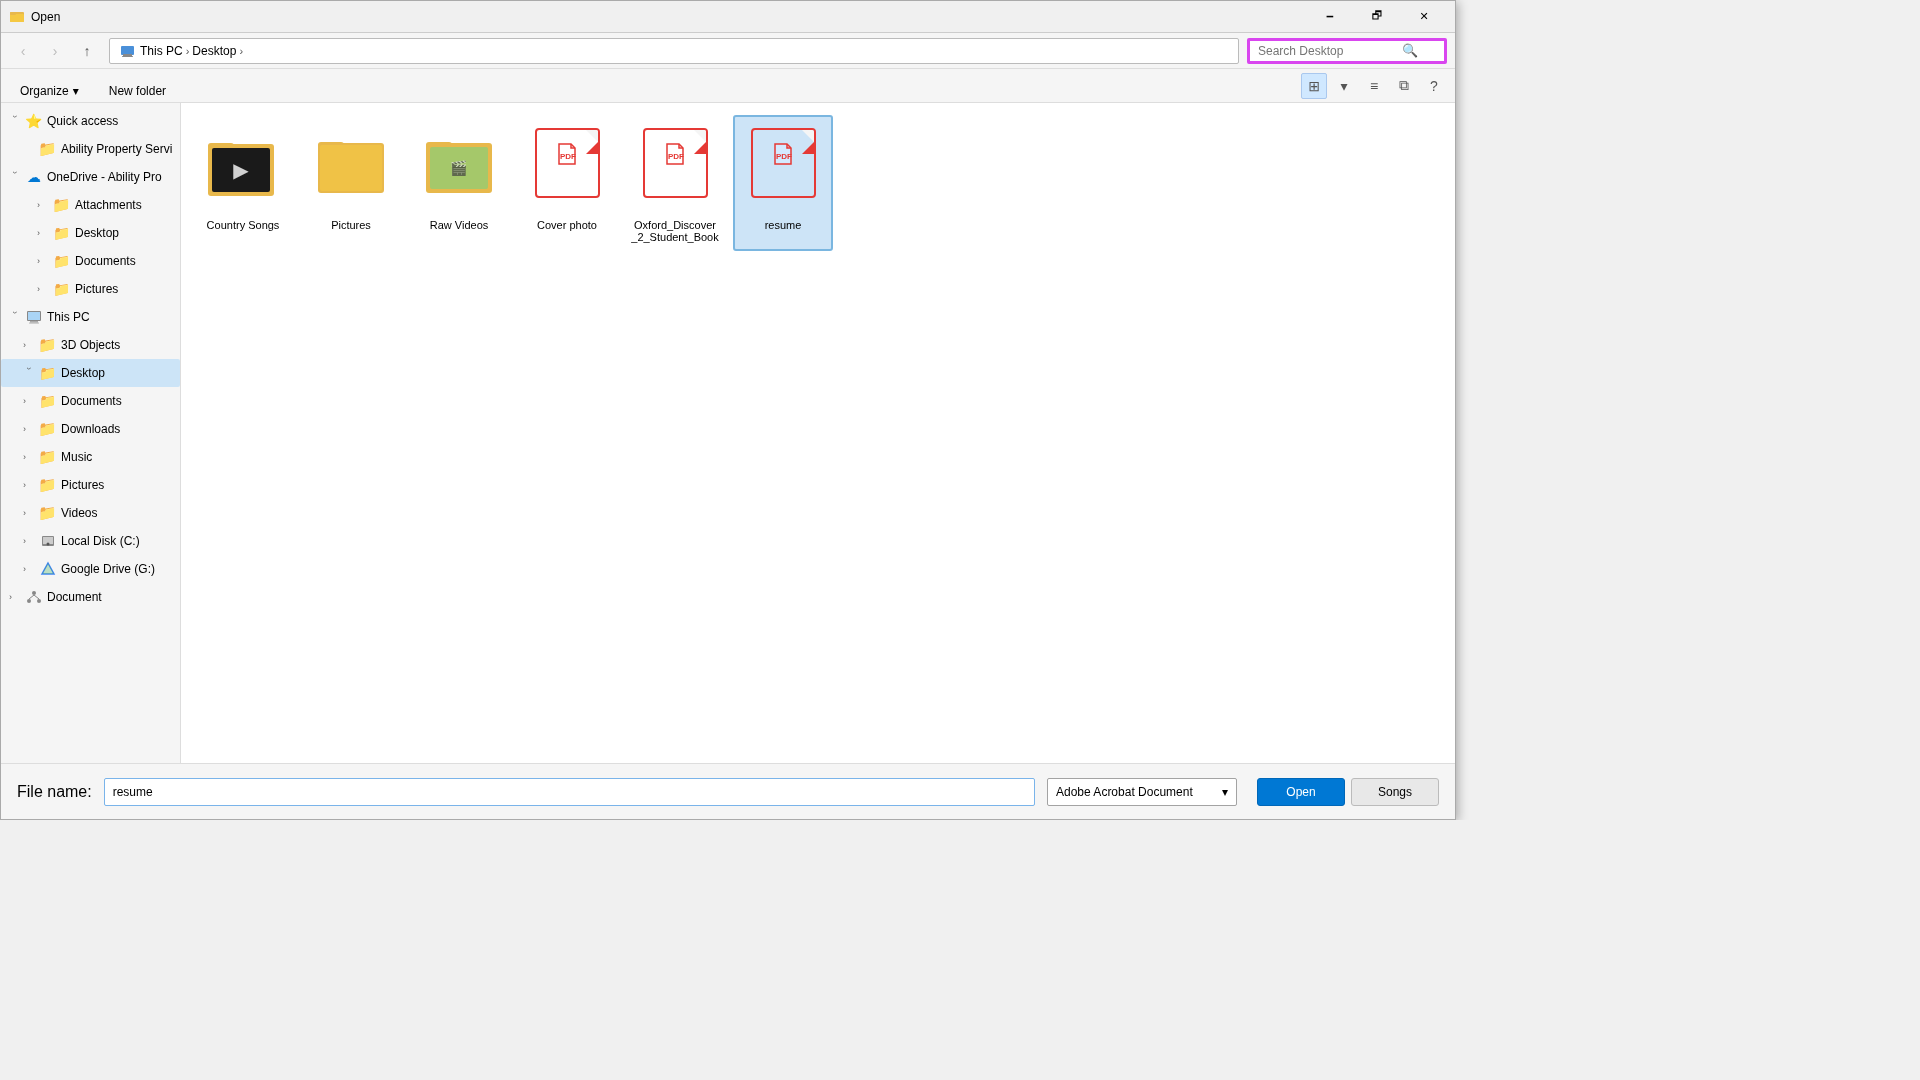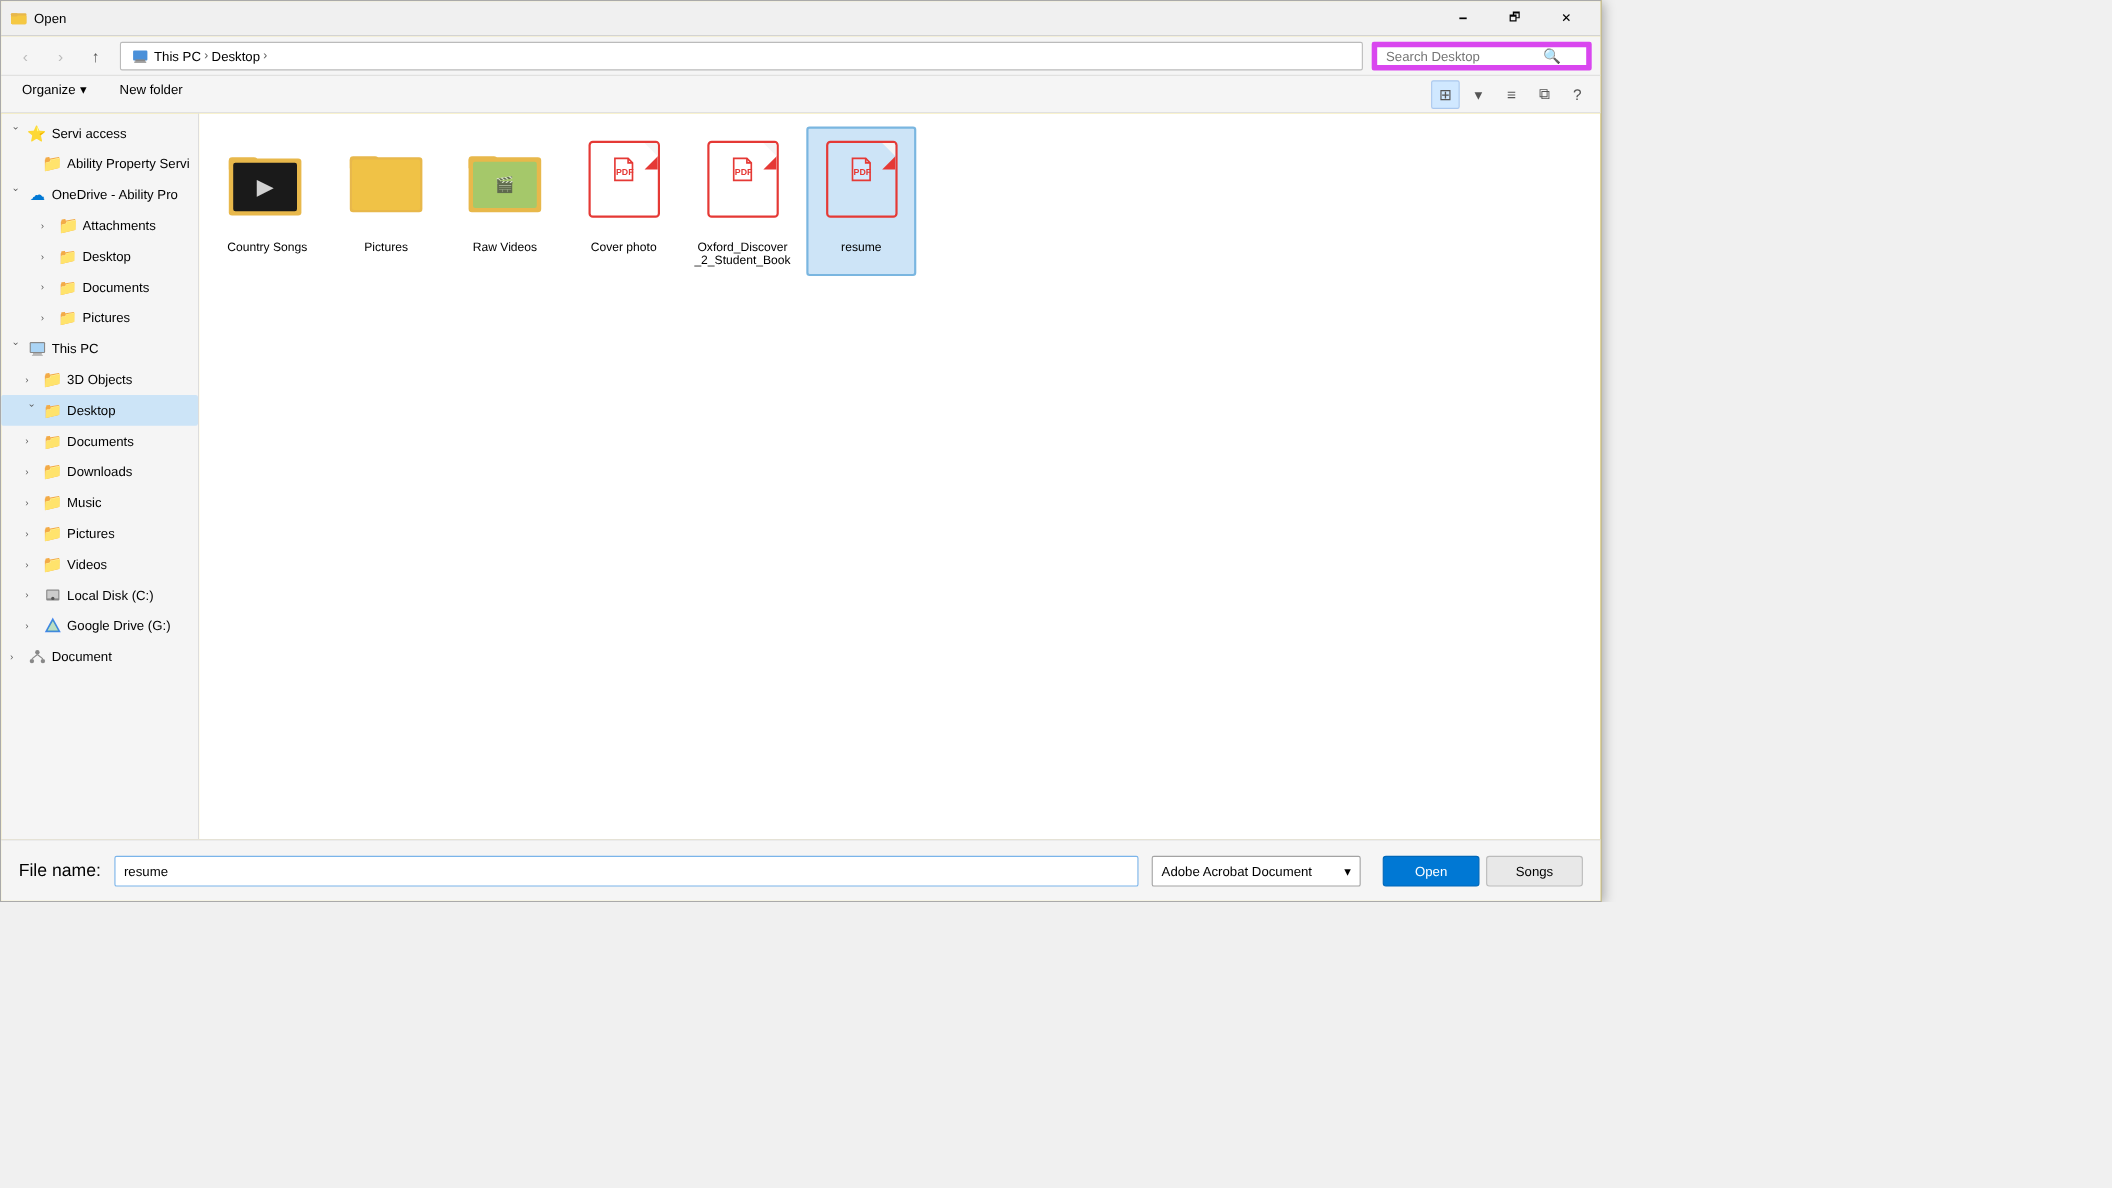--- a/index.html
+++ b/index.html
@@ -76,21 +76,21 @@
       padding: 0 8px;
       margin: 0 4px;
       border-radius: 2px;
     }
     .breadcrumb-item {
       color: #000; font-size: 12px;
     }
     .breadcrumb-sep { color: #555; margin: 0 3px; font-size: 11px; }
     .search-box {
       width: 200px; height: 26px;
-      border: 5px solid #d946ef;
+      border: 3px solid #d946ef;
       padding: 0 24px 0 8px;
       font-size: 12px;
       border-radius: 2px;
       background: #fff;
     }
     .search-icon-wrap {
       position: relative;
       display: flex; align-items: center;
     }
     .search-icon-inner {
@@ -108,21 +108,21 @@
       gap: 8px;
     }
     .action-btn {
       height: 26px;
       padding: 0 10px;
       border: 1px solid transparent;
       background: transparent;
       cursor: pointer;
       font-size: 12px;
       border-radius: 2px;
-      display: flex; align-items: flex-start; gap: 4px;
+      display: flex; align-items: flex-end; gap: 4px;
     }
     .action-bar-right {
       margin-left: auto;
       display: flex; gap: 4px;
     }
     .view-btn {
       width: 26px; height: 26px;
       border: 1px solid transparent;
       background: transparent;
       cursor: pointer;
@@ -357,21 +357,21 @@
     </div>
   </div>
 
   <div class="main-area">
 
     <div class="sidebar">
 
       <div class="sidebar-item">
         <span class="chevron open">›</span>
         <span class="item-icon" style="color:#e8b84b; font-size:14px;">⭐</span>
-        <span class="item-label">Servi access</span>
+        <span class="item-label">Quick access</span>
       </div>
       <div class="sidebar-item indent-1">
         <span class="chevron"></span>
         <span class="item-icon folder-icon">📁</span>
         <span class="item-label">Ability Property Servi</span>
       </div>
 
       <div class="sidebar-item">
         <span class="chevron open">›</span>
         <span class="item-icon" style="color:#0078d4; font-size:14px;">☁</span>

